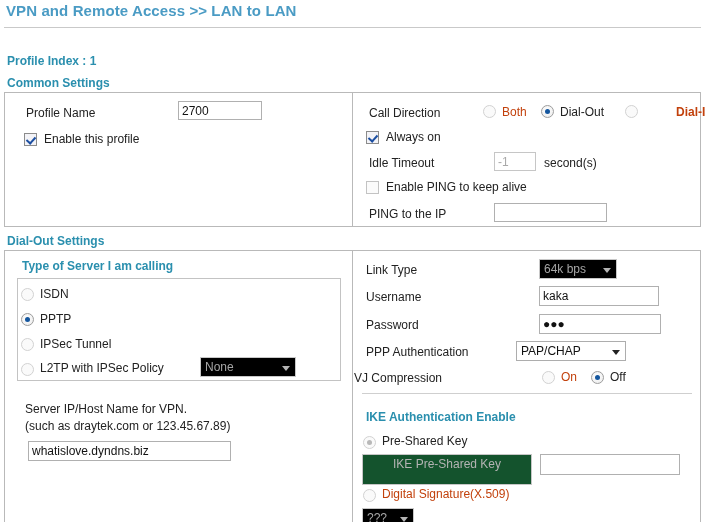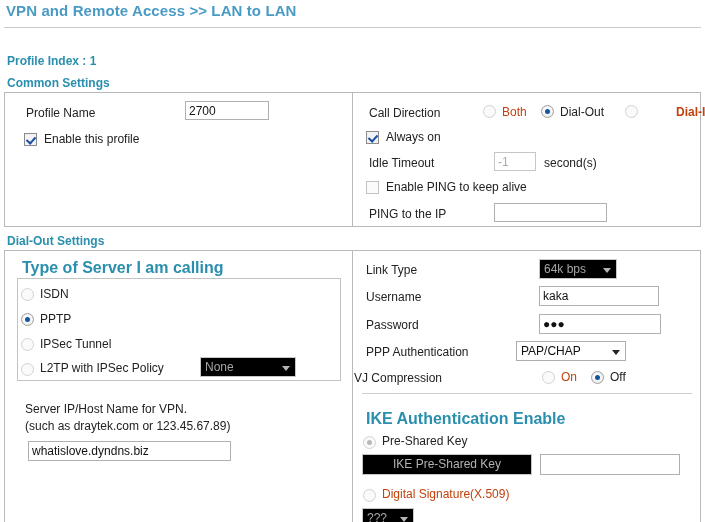--- a/index.html
+++ b/index.html
@@ -66,21 +66,21 @@
   .lbl {
     position: absolute;
     font-size: 12px;
     color: #222222;
     white-space: nowrap;
   }
   .lbl.dim { color: #c2410c; }
 
   .sub-head {
     position: absolute;
-    font-size: 16px;
+    font-size: 12px;
     font-weight: bold;
     color: #2a8fae;
     white-space: nowrap;
   }
 
   
   .tbox {
     position: absolute;
     border: 1px solid #b0b0b0;
     background: #ffffff;
@@ -166,25 +166,25 @@
   .subpanel {
     position: absolute;
     border: 1px solid #c3c3c3;
     background: #ffffff;
   }
 
   
   .btn-disabled {
     position: absolute;
     border: 1px solid #c6c6c6;
-    background: #000000;
+    background: #14532d;
     color: #b3b3b3;
     font-size: 12px;
     text-align: center;
-    height: 21px;
+    height: 31px;
     line-height: 19px;
     white-space: nowrap;
   }
 
   .hrule {
     position: absolute;
     background: #cfcfcf;
     height: 1px;
   }
 </style>
@@ -196,21 +196,21 @@
   <div class="page-title">VPN and Remote Access &gt;&gt; LAN to LAN</div>
   <div class="title-rule"></div>
 
   <div class="sec-head" id="profile-index">Profile Index : 1</div>
   <div class="sec-head" id="common-settings">Common Settings</div>
 
   <div class="panel" id="common-panel"></div>
   <div class="vdivider" id="common-div"></div>
 
   <div class="lbl" style="left:26px; top:106px;">Profile Name</div>
-  <input class="tbox" style="left: 178px; top: 101px; width: 84px; margin-left: 7px;" value="2700">
+  <input class="tbox" style="left: 178px; top: 101px; width: 84px;" value="2700">
 
   <div class="cb checked" style="left:24px; top:133px;"></div>
   <div class="lbl" style="left:44px; top:132px;">Enable this profile</div>
 
   <div class="lbl" style="left:369px; top:106px;">Call Direction</div>
 
   <div class="rd disabled" style="left:483px; top:105px;"></div>
   <div class="lbl dim" style="left:502px; top:105px;">Both</div>
 
   <div class="rd checked" style="left:541px; top:105px;"></div>

